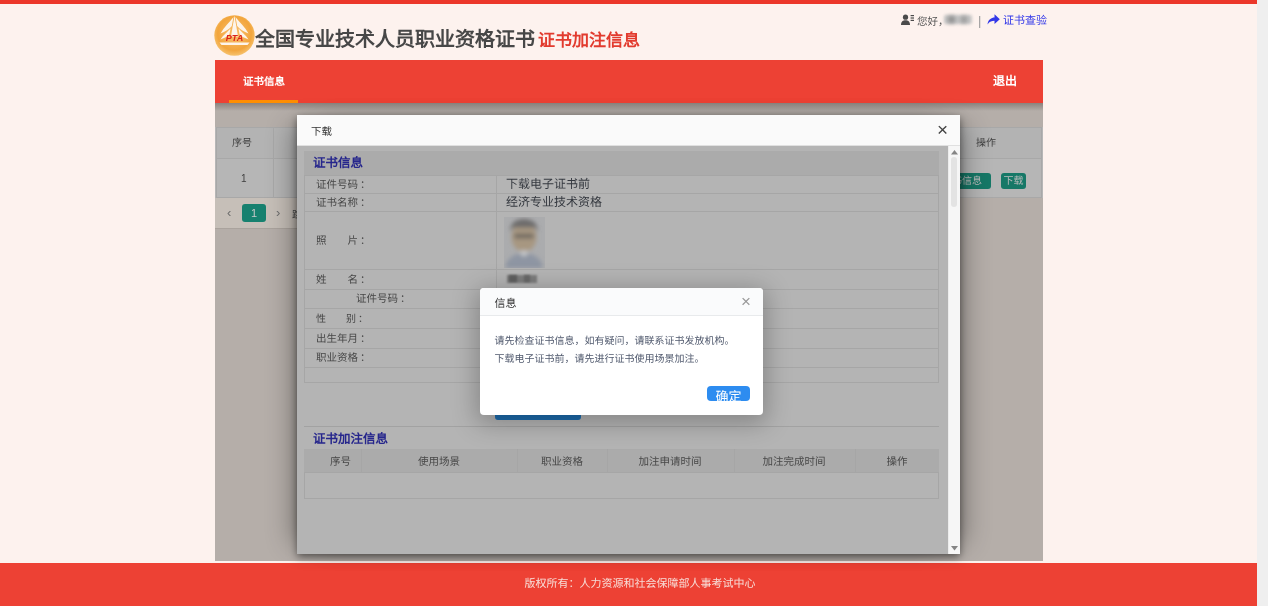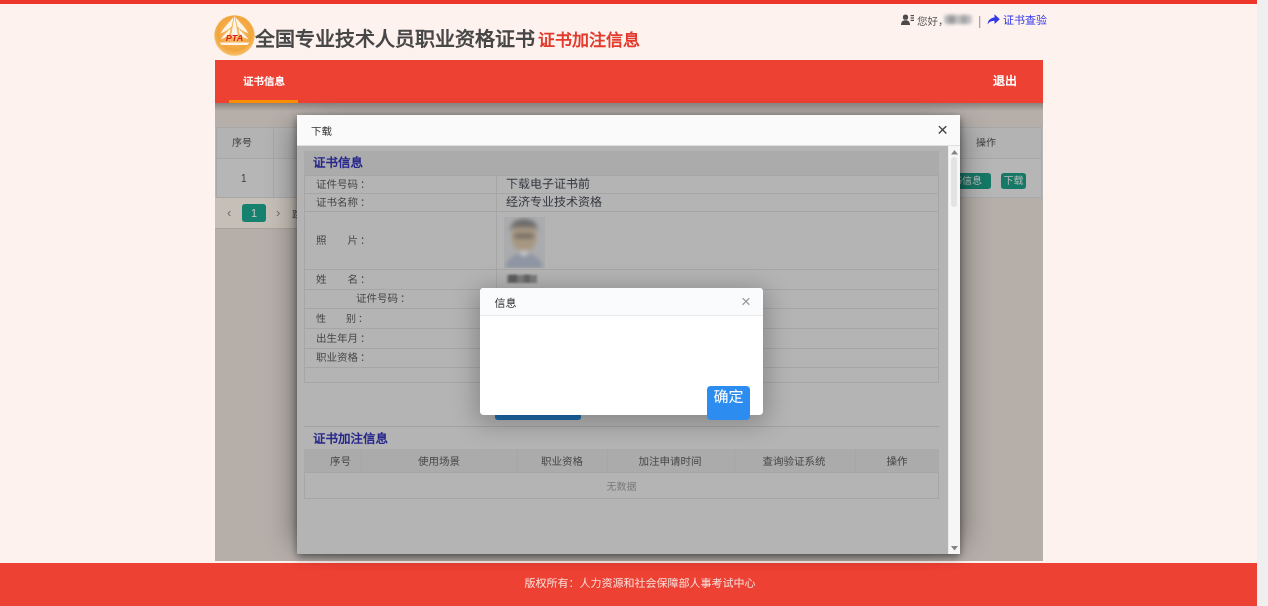--- a/index.html
+++ b/index.html
@@ -146,32 +146,32 @@
  <div class="abs" style="left:7px;top:357.3px;width:635px;height:1px;background:#a6a6a6;"></div>
  <div class="abs" style="left:64px;top:334px;width:1px;height:23.3px;background:#a6a6a6;"></div>
  <div class="abs" style="left:220px;top:334px;width:1px;height:23.3px;background:#a6a6a6;"></div>
  <div class="abs" style="left:310px;top:334px;width:1px;height:23.3px;background:#a6a6a6;"></div>
  <div class="abs" style="left:436.5px;top:334px;width:1px;height:23.3px;background:#a6a6a6;"></div>
  <div class="abs" style="left:558px;top:334px;width:1px;height:23.3px;background:#a6a6a6;"></div>
  <div class="t" style="left:23px;top:339px;width:41px;text-align:center;font-size:10.5px;color:#474747;line-height:14px;">序号</div>
  <div class="t" style="left:64px;top:339px;width:156px;text-align:center;font-size:10.5px;color:#474747;line-height:14px;">使用场景</div>
  <div class="t" style="left:220px;top:339px;width:90px;text-align:center;font-size:10.5px;color:#474747;line-height:14px;">职业资格</div>
  <div class="t" style="left:310px;top:339px;width:126px;text-align:center;font-size:10.5px;color:#474747;line-height:14px;">加注申请时间</div>
- <div class="t" style="left:436px;top:339px;width:122px;text-align:center;font-size:10.5px;color:#474747;line-height:14px;">查询验证系统</div>
+ <div class="t" style="left:436px;top:339px;width:122px;text-align:center;font-size:10.5px;color:#474747;line-height:14px;">加注完成时间</div>
  <div class="t" style="left:558px;top:339px;width:84px;text-align:center;font-size:10.5px;color:#474747;line-height:14px;">操作</div>
- <div class="t" style="left:7px;top:365px;width:635px;text-align:center;font-size:10px;color:#7a7a7a;line-height:14px;">无数据</div>
 
  <div class="abs" style="left:651px;top:30.5px;width:12px;height:408.5px;background:#f6f6f6;border-left:1px solid #ececec;box-sizing:border-box;"></div>
  <svg class="abs" style="left:654px;top:35px;" width="7" height="4.5">
       <path d="M3.5,0 L7,4.5 L0,4.5 Z" fill="#858585"></path>
     </svg>
  <svg class="abs" style="left:654px;top:431px;" width="7" height="4.5">
       <path d="M3.5,4.5 L7,0 L0,0 Z" fill="#858585"></path>
     </svg>
  <div class="abs" style="left:654px;top:42px;width:6px;height:50px;background:#e3e3e3;border-radius:3px;"></div>
 </div>
 
 <div class="abs" style="left:480px;top:288px;width:283px;height:127px;background:#fff;border-radius:4px;box-shadow:0 5px 25px 4px rgba(0,0,0,0.25);">
  <div class="abs" style="left:0;top:0;width:283px;height:28px;background:#fafbfc;border-bottom:1px solid #e8eaec;border-radius:4px 4px 0 0;box-sizing:border-box;"></div>
  <div class="t" style="left:14.5px;top:8.5px;font-size:11px;color:#333;line-height:13px;">信息</div>
  <div class="t" style="left:261px;top:4.5px;font-size:17px;color:#999;line-height:18px;">×</div>
- <div class="abs" style="left:227px;top:98px;width:43px;height:34px;background:#2d8cf0;border-radius:4px;color:#fff;font-size:15px;text-align:center;line-height:21px;">确定</div>
+ <div class="t" style="left:14.5px;top:44px;font-size:10px;color:#515a6e;line-height:17.5px;">请先检查证书信息，如有疑问，请联系证书发放机构。<br>下载电子证书前，请先进行证书使用场景加注。</div>
+ <div class="abs" style="left:227px;top:98px;width:43px;height:15px;background:#2d8cf0;border-radius:4px;color:#fff;font-size:13px;text-align:center;line-height:21px;">确定</div>
 </div>
 
 </body></html>

